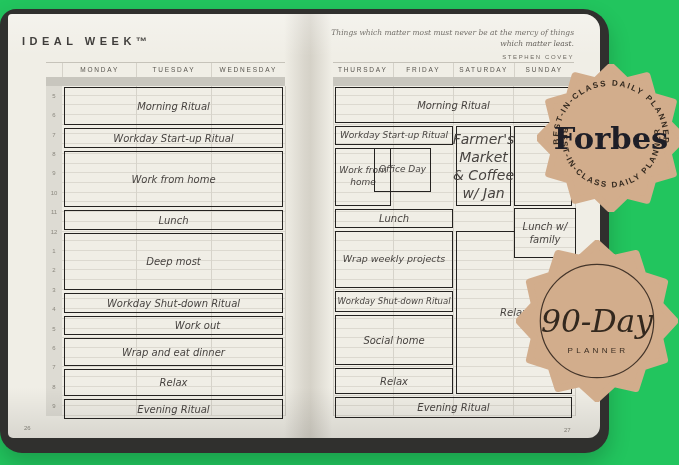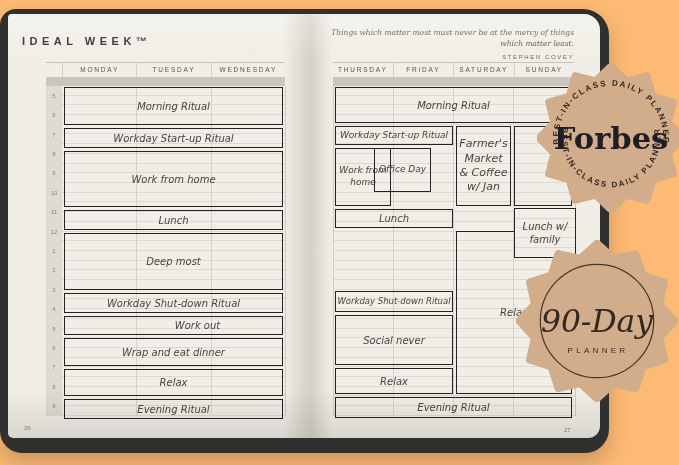--- a/index.html
+++ b/index.html
@@ -1,16 +1,16 @@
 <!DOCTYPE html>
 <html><head>
 <meta charset="utf-8">
 <style>
   html,body{margin:0;padding:0;background:#ffffff;}
-  .stage{position:relative;width:679px;height:465px;background:#fdba74;overflow:hidden;
+  .stage{position:relative;width:679px;height:465px;background:#22c55e;overflow:hidden;
          font-family:"Liberation Sans",sans-serif;}
 
   
   .cover{position:absolute;left:0;top:9px;width:609px;height:444px;background:#30302e;
          border-radius:16px 26px 24px 22px;box-shadow:0 10px 22px rgba(0,0,0,.20);z-index:1;}
   .pages{position:absolute;left:8px;top:14px;width:592px;height:424px;background:#f0eee6;
          border-radius:4px 16px 12px 5px;z-index:2;}
   .pages::after{content:"";position:absolute;inset:0;border-radius:inherit;pointer-events:none;
          background:linear-gradient(to bottom,rgba(255,255,255,.28),rgba(255,255,255,0) 10%,
                     rgba(255,255,255,0) 88%,rgba(0,0,0,.10));}
@@ -52,21 +52,21 @@
   .blk{position:absolute;border:1.5px solid #242220;display:flex;align-items:center;justify-content:center;
        text-align:center;font-family:"DejaVu Sans",sans-serif;font-style:italic;color:#474340;
        font-size:10px;line-height:1.3;z-index:3;box-sizing:border-box;}
   .lb{left:56px;width:219px;}
   .lb0{top:73px;height:38px;}  .lb1{top:114px;height:20px;} .lb2{top:137px;height:56px;}
   .lb3{top:196px;height:20px;} .lb4{top:219px;height:57px;} .lb5{top:279px;height:20px;}
   .lb6{top:302px;height:19px;padding-left:48px;} .lb7{top:324px;height:28px;} .lb8{top:355px;height:27px;}
   .lb9{top:385px;height:20px;}
   .rb0{left:327px;width:237px;top:73px;height:36px;}
   .rb1{left:327px;width:118px;top:112px;height:19px;font-size:9px;white-space:nowrap;}
-  .rb2{left:448px;width:55px;top:112px;height:80px;font-size:11px;padding:2px;}
+  .rb2{left:448px;width:55px;top:112px;height:80px;font-size:14px;padding:2px;}
   .rb3{left:506px;width:58px;top:112px;height:80px;}
   .rb4{left:327px;width:56px;top:134px;height:58px;font-size:9px;}
   .rb5{left:366px;width:57px;top:134px;height:44px;font-size:9px;}
   .rb6{left:327px;width:118px;top:195px;height:19px;}
   .rb7{left:506px;width:62px;top:194px;height:50px;font-size:10px;z-index:4;
        background-color:#f0eee6;
        background-image:repeating-linear-gradient(to bottom,rgba(0,0,0,0) 0px,rgba(0,0,0,0) 8.7px,#dcd9d0 8.7px,#dcd9d0 9.7px);}
   .rb8{left:448px;width:116px;top:217px;height:163px;}
   .rb9{left:327px;width:118px;top:217px;height:57px;font-size:9.5px;}
   .rb10{left:327px;width:118px;top:277px;height:21px;font-size:8.5px;white-space:nowrap;}
@@ -158,22 +158,23 @@
 
     <div class="blk rb0">Morning Ritual</div>
     <div class="blk rb1">Workday Start-up Ritual</div>
     <div class="blk rb2">Farmer's Market &amp; Coffee w/ Jan</div>
     <div class="blk rb3"></div>
     <div class="blk rb4">Work from home</div>
     <div class="blk rb5">Office Day</div>
     <div class="blk rb6">Lunch</div>
     <div class="blk rb8">Relax</div>
     <div class="blk rb7">Lunch w/ family</div>
+    <div class="blk rb9">Wrap weekly projects</div>
     <div class="blk rb10">Workday Shut-down Ritual</div>
-    <div class="blk rb11">Social never</div>
+    <div class="blk rb11">Social home</div>
     <div class="blk rb12">Relax</div>
     <div class="blk rb13">Evening Ritual</div>
     <div class="pn pn-right">27</div>
   </div>
 
   <svg class="badge badge-forbes" width="148" height="148" viewBox="0 0 150 150">
     <polygon class="seal" points="148,75 133,90.5 138.2,111.5 117.4,117.4 111.5,138.2 90.5,133 75,148 59.5,133 38.5,138.2 32.6,117.4 11.8,111.5 17,90.5 2,75 17,59.5 11.8,38.5 32.6,32.6 38.5,11.8 59.5,17 75,2 90.5,17 111.5,11.8 117.4,32.6 138.2,38.5 133,59.5"></polygon>
     <defs>
       <path id="fb-top" d="M 75 128 a 53 53 0 1 1 0.01 0"></path>
       <path id="fb-bot" d="M 75 25 a 50 50 0 1 0 0.01 0"></path>

